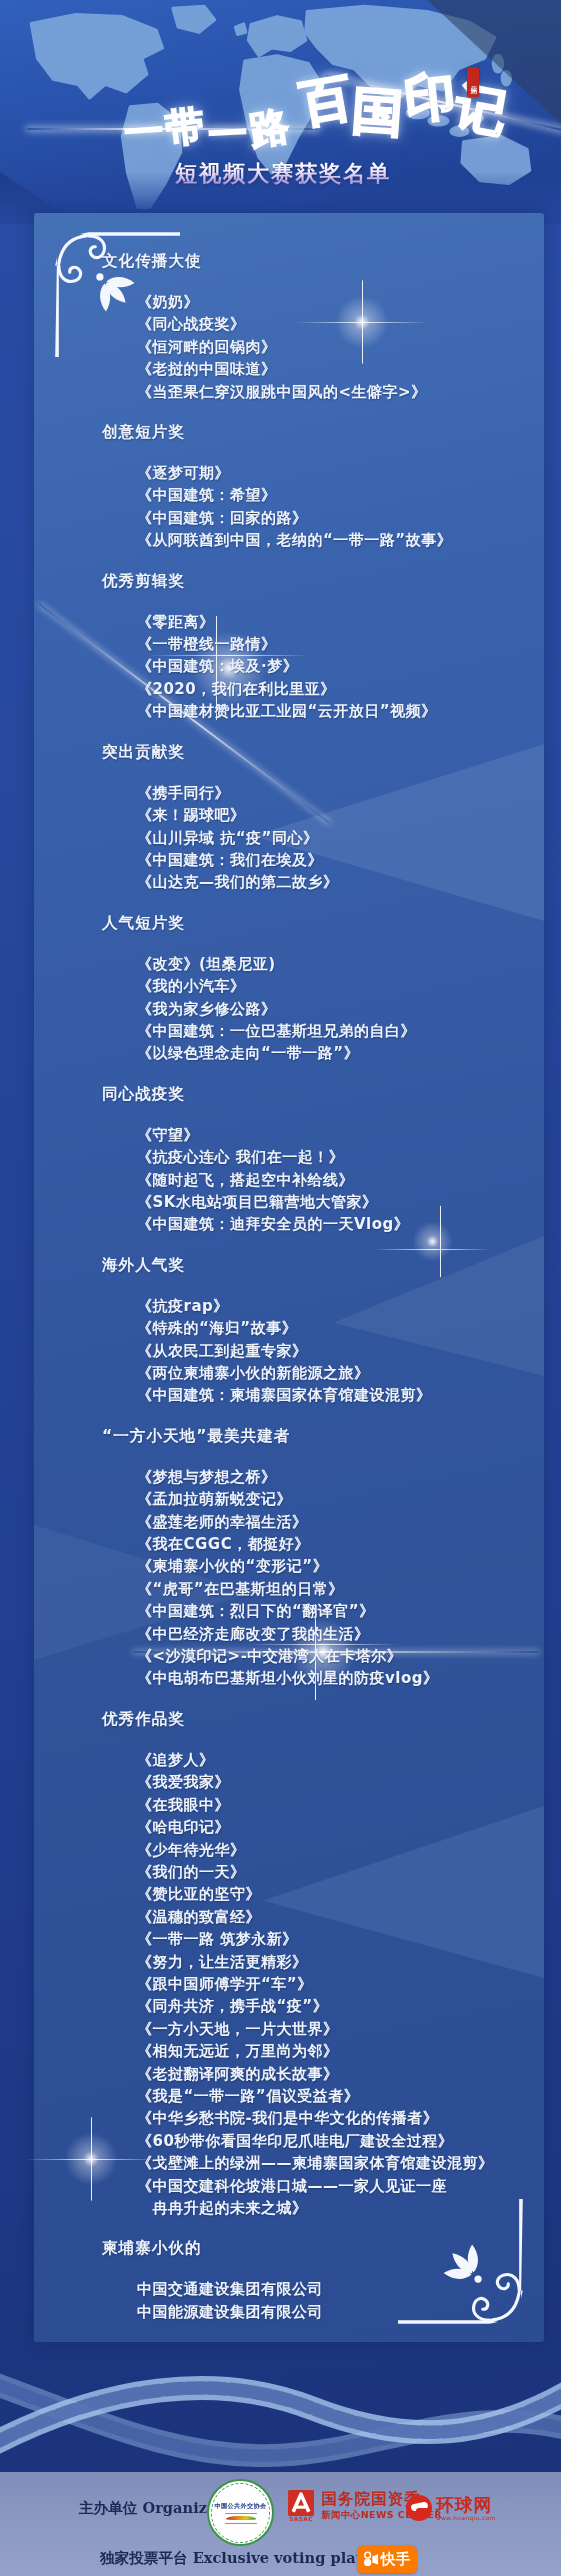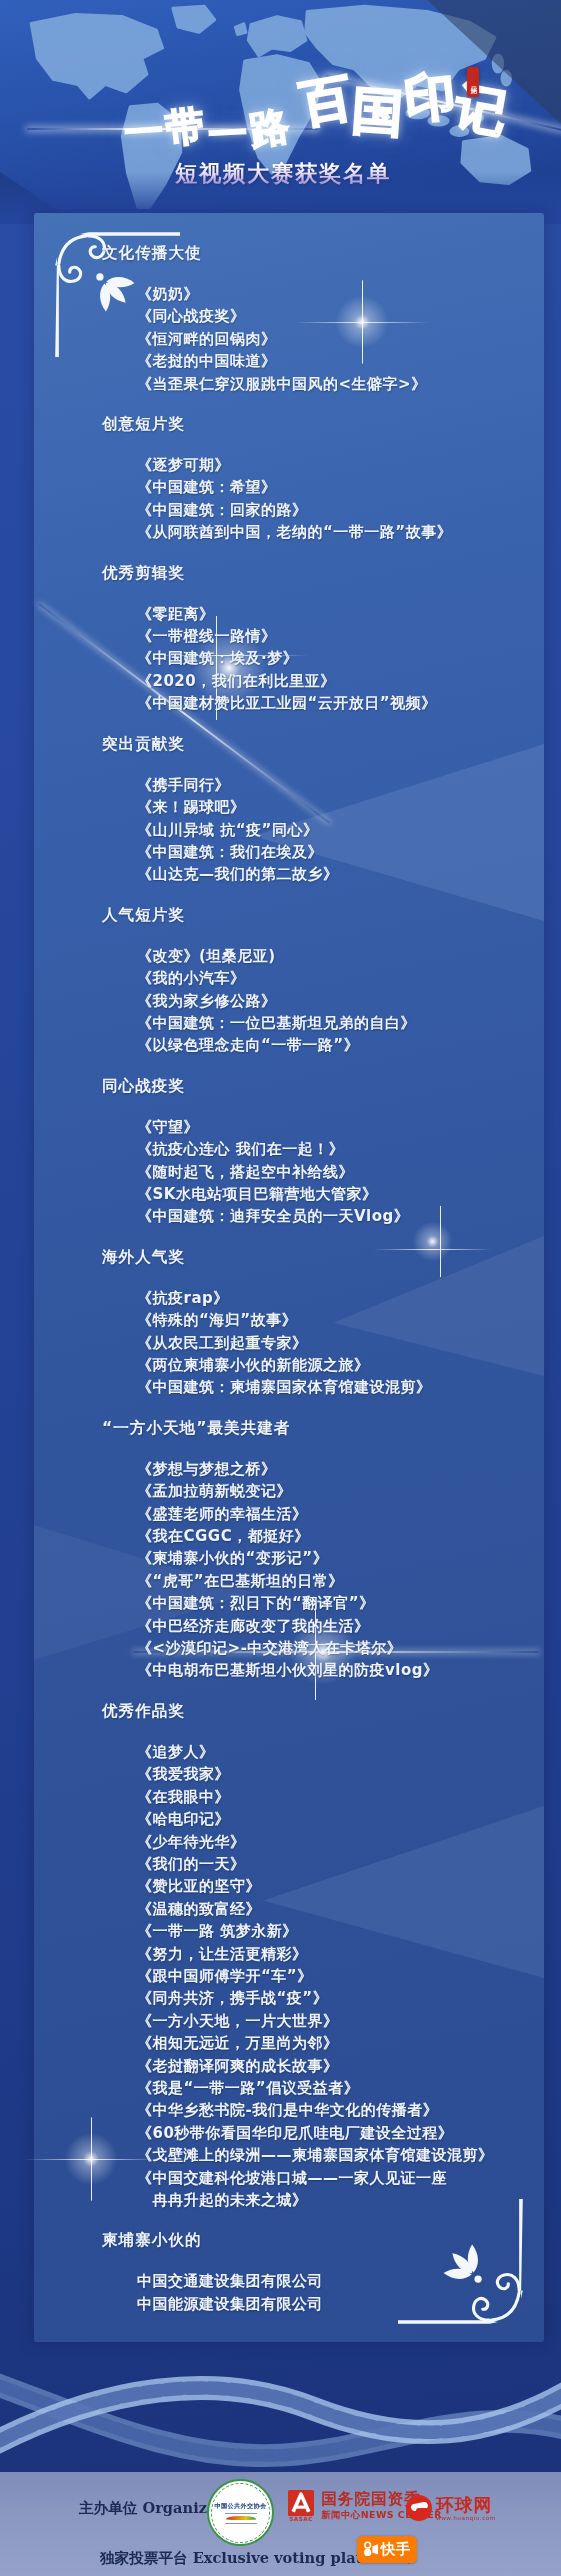--- a/index.html
+++ b/index.html
@@ -57,21 +57,21 @@
   .fl5{left:26px;top:1915px;}
   .dstreak{position:absolute;height:1.6px;border-radius:1.6px;pointer-events:none;
           background:linear-gradient(90deg,rgba(255,255,255,0),rgba(255,255,255,.8) 50%,rgba(255,255,255,0));
           box-shadow:0 0 6.2px 1px rgba(255,255,255,.4);}
   .ds1{left:5.2px;top:390px;width:364px;transform:rotate(37deg);transform-origin:left center;}
   .ds2{left:99px;top:1438px;width:406px;}
   
   .sections{position:relative;padding:29px 21px 0 68px;color:#eef3fb;}
   .sec-title{margin:18px 0 0 0;font-size:15.6px;line-height:23px;font-weight:bold;letter-spacing:1px;
              text-shadow:0.5px 1px 1.6px rgba(10,25,60,.4);}
-  .award-section:first-child .sec-title{margin-top:0;}
+  .award-section:first-child .sec-title{margin-top:8px;}
   .sec-items{list-style:none;margin:18px 0 0 0;padding:0 0 0 35px;}
   .award-item{font-size:15px;line-height:22.4px;font-weight:bold;letter-spacing:0.5px;white-space:pre-line;
               padding-left:15.6px;text-indent:-15.6px;text-shadow:0.5px 1px 1.6px rgba(10,25,60,.4);}
   
   .film{position:absolute;left:0;top:2321px;width:562px;height:156px;pointer-events:none;}
   
   .footer{position:absolute;left:0;top:2472px;width:562px;height:104px;
           background:linear-gradient(180deg,#7e8cb8 0%,#8a97c1 40%,#95a1c8 100%);}
   .f-label{position:absolute;font-family:"DejaVu Serif","Liberation Serif",serif;font-weight:bold;
            color:#1c2b55;white-space:nowrap;}
@@ -91,21 +91,21 @@
   .sasac-txt{display:flex;flex-direction:column;}
   .sasac-l1{font-size:15.6px;font-weight:bold;color:#b92c22;letter-spacing:1px;line-height:17.7px;}
   .sasac-l2{font-size:9.4px;font-weight:bold;color:#b92c22;letter-spacing:0.5px;line-height:12.5px;}
   .hq{position:absolute;left:406px;top:23px;display:flex;align-items:center;gap:4px;}
   .hq-icon{width:26px;height:26px;border-radius:50%;background:#d7281e;position:relative;overflow:hidden;}
   .hq-icon::before{content:"";position:absolute;left:4.7px;top:8.3px;width:16.7px;height:7.3px;border-radius:5.2px;background:#fff;transform:rotate(-12deg);}
   .hq-icon::after{content:"";position:absolute;left:10.4px;top:12.5px;width:11.5px;height:6.2px;border-radius:4.2px;background:#d7281e;}
   .hq-txt{display:flex;flex-direction:column;}
   .hq-name{font-size:17.7px;font-weight:bold;color:#c8281e;letter-spacing:1px;line-height:19px;}
   .hq-url{font-size:5.7px;color:#c8281e;letter-spacing:0.5px;}
-  .ks{position:absolute;left:357px;top:64px;width:60px;height:27px;background:#fb7a00;border-radius:5.2px;
+  .ks{position:absolute;left:357px;top:74px;width:60px;height:27px;background:#fb7a00;border-radius:5.2px;
       display:flex;align-items:center;justify-content:center;gap:2px;box-shadow:0 0.5px 2.1px rgba(40,40,80,.3);}
   .ks-name{color:#fff;font-size:14.6px;font-weight:bold;letter-spacing:0.5px;}
 </style>
 </head>
 <body>
 
 <div id="page">
 
   <div class="hdr">
     <svg width="562" height="224" viewBox="0 0 1079 430">

